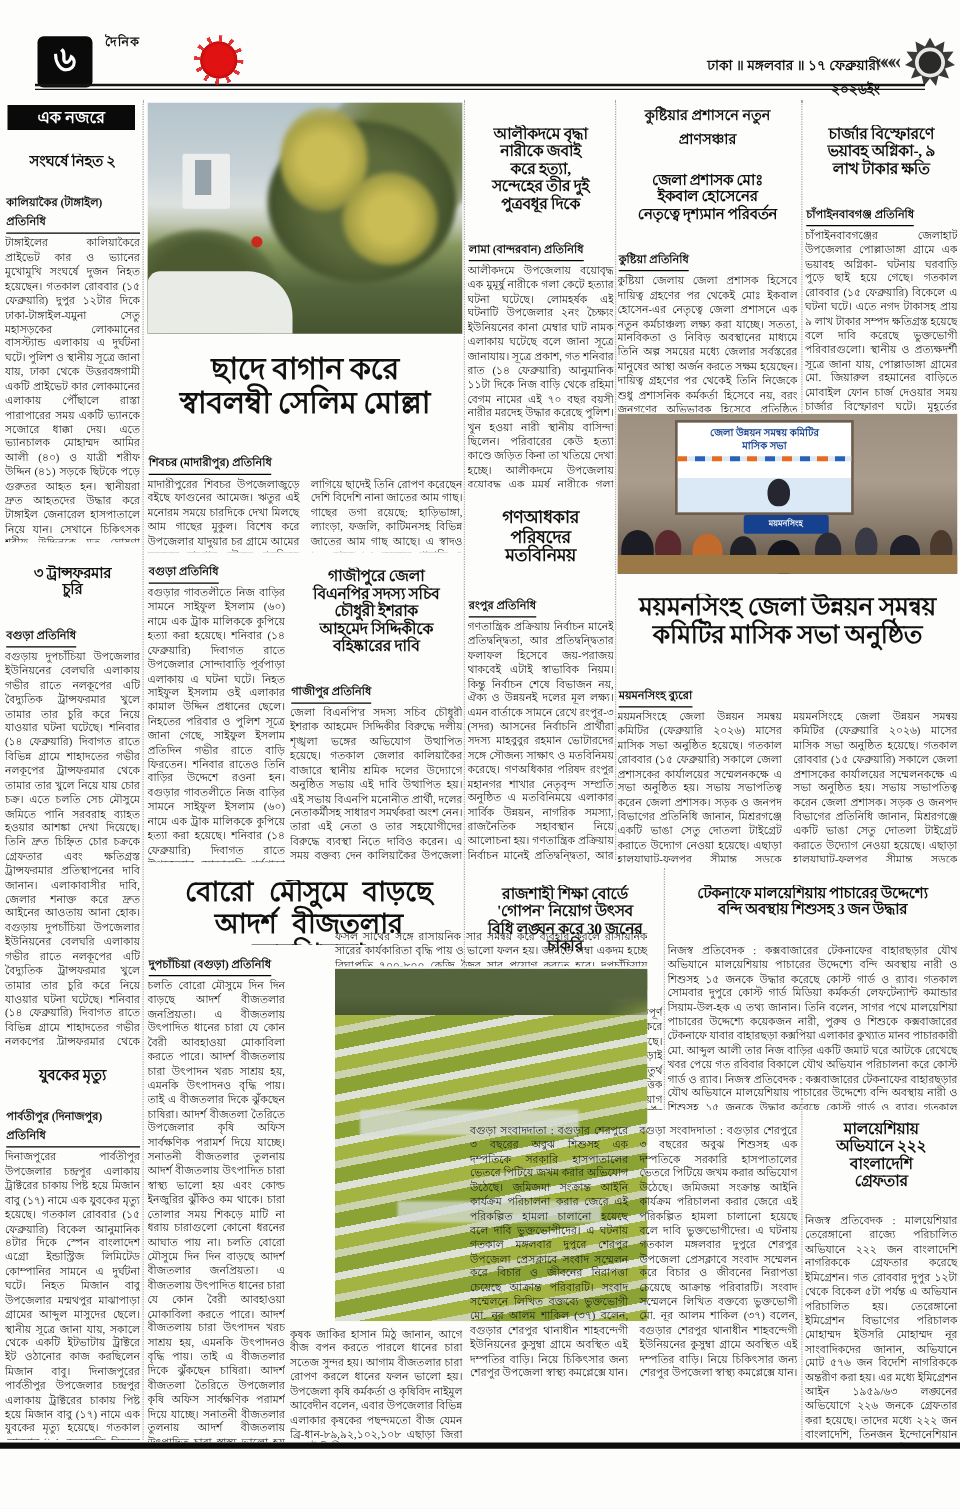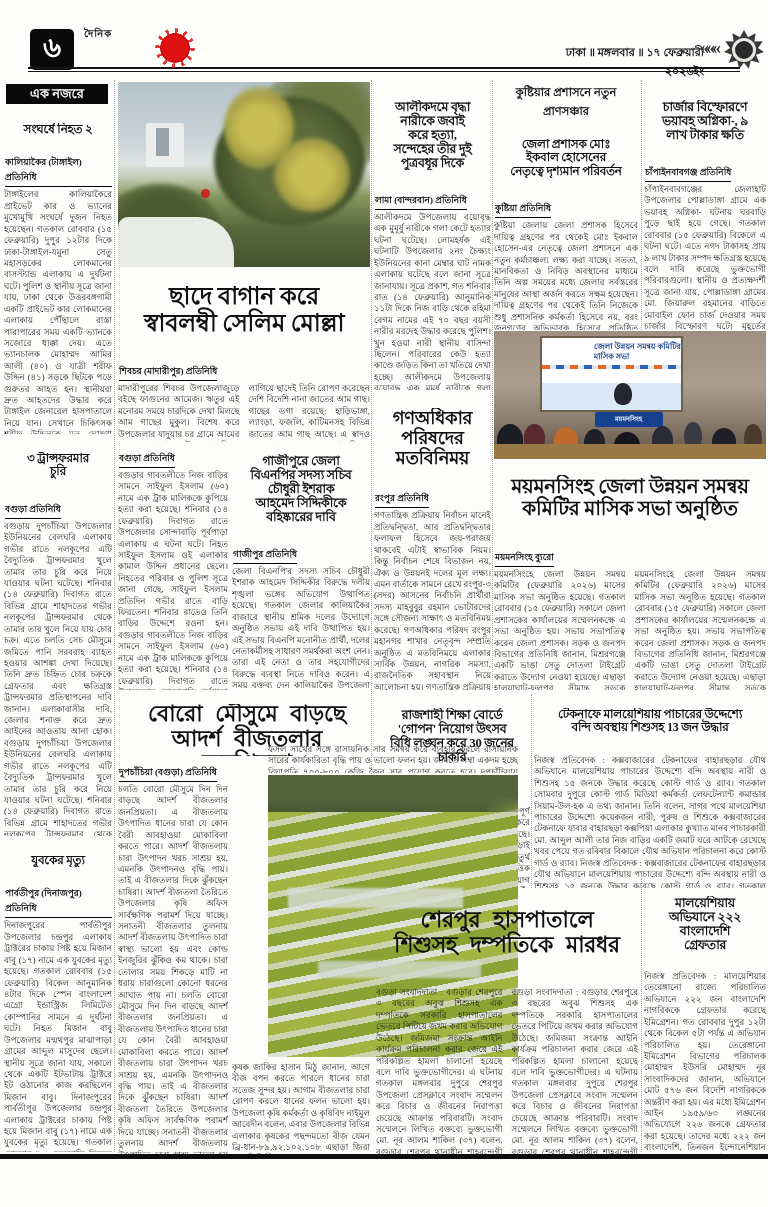--- a/index.html
+++ b/index.html
@@ -22,21 +22,21 @@
   #ornament{position:absolute;left:700px;top:30px;width:66px;height:40px;}
   #chev{position:absolute;left:0;top:8px;font-size:18px;font-weight:bold;color:#333;letter-spacing:-3px;}
   #star{position:absolute;right:2px;top:0;width:40px;height:40px;background:#3a3a3a;
         clip-path:polygon(50% 0,60% 18%,79% 8%,76% 29%,97% 28%,85% 45%,100% 55%,80% 62%,88% 82%,67% 76%,62% 97%,50% 82%,38% 97%,33% 76%,12% 82%,20% 62%,0 55%,15% 45%,3% 28%,24% 29%,21% 8%,40% 18%);}
   #star:after{content:"";position:absolute;inset:8px;border-radius:50%;background:#2a2a2a;border:3px solid #e8e8e4;}
   .mastrule{position:absolute;left:28px;width:712px;border-top:2px solid #151515;}
   .mastrule.r1{top:67px;} .mastrule.r2{top:71px;border-top-width:1px;}
   
   .art{position:absolute;display:flex;flex-direction:column;overflow:hidden;}
   .hd{margin:16px;text-align:center;font-weight:bold;line-height:1.12;overflow:hidden;flex:none;letter-spacing:-.3px;}
-  .hd-xs{font-size:12.5px;} .hd-s{font-size:18px;} .hd-m{font-size:12px;}
+  .hd-xs{font-size:12.5px;} .hd-s{font-size:14px;font-family:Liberation Mono, monospace;} .hd-m{font-size:12px;}
   .hd-l{font-size:20px;} .hd-xl{font-size:22px;font-family:Liberation Mono, monospace;}
   .kick{font-size:11.5px;font-weight:bold;text-align:center;flex:none;}
   .byl{flex:none;margin:3px 0 2px 1px;}
   .byl span{display:inline-block;font-size:9px;font-weight:bold;border-bottom:1px solid #000;padding-bottom:1px;}
   .bd{flex:1;overflow:hidden;font-size:8.6px;line-height:1.33;text-align:justify;color:#1c1c1c;}
   .cols2{column-count:2;column-gap:9px;}
   .onenote{position:absolute;left:6px;top:84px;width:102px;height:20px;background:#0a0a0a;color:#fff;
            font-size:13px;font-weight:bold;display:flex;align-items:center;justify-content:center;}
   
   .vsep{position:absolute;border-left:1px dotted #a8a8a0;width:0;}
@@ -53,21 +53,21 @@
   #ph-garden .y1{left:42%;top:2%;width:28%;height:45%;}
   #ph-garden .y2{left:62%;top:30%;width:30%;height:40%;}
   #ph-garden .bldg{position:absolute;left:11%;top:22%;width:15%;height:24%;background:#eceeee;border-radius:2px;}
   #ph-garden .bldg:after{content:"";position:absolute;left:28%;top:12%;width:34%;height:64%;background:#97a3ab;}
   #ph-garden .wall{position:absolute;left:0;bottom:0;width:46%;height:27%;background:#e9ebe7;border-radius:10px 36px 0 0;}
   #ph-garden .fruit{position:absolute;left:33%;top:58%;width:9px;height:9px;border-radius:50%;background:#c92a1d;}
   #ph-meeting{width:272px;height:128px;
      background:linear-gradient(180deg,#9d9081 0%,#aa9d8e 42%,#8d8071 68%,#6f6253 88%,#5d5042 100%);}
   #ph-meeting .screen{position:absolute;left:17%;top:4%;width:51%;height:56%;border:2px solid #6d5d4d;
      background:linear-gradient(180deg,#ffffff 0 62%,#dbe9f7 62% 100%);text-align:center;}
-  #ph-meeting .scr1{font-size:8px;font-weight:bold;color:#16418e;line-height:1.25;margin-top:4px;text-align:right;}
+  #ph-meeting .scr1{font-size:8px;font-weight:bold;color:#16418e;line-height:1.25;margin-top:4px;}
   #ph-meeting .scr2{font-size:8px;font-weight:bold;color:#16418e;line-height:1.2;}
   #ph-meeting .scrrow{margin-top:3px;height:4px;background:repeating-linear-gradient(90deg,#e86c1f 0 8px,#dbe9f7 8px 14px,#2a62b8 14px 22px,#dbe9f7 22px 28px);}
   #ph-meeting .plate{position:absolute;left:37%;top:63%;width:25%;height:12%;background:#16418e;border-radius:2px;
      color:#fff;font-size:6.5px;font-weight:bold;display:flex;align-items:center;justify-content:center;}
   #ph-meeting .table{position:absolute;left:0;bottom:0;width:100%;height:12%;background:#9a7947;}
   .pp{position:absolute;width:21px;height:27px;border-radius:50% 50% 42% 42%;background:#23232c;bottom:10%;}
   .pp.n1{left:1%;bottom:2%;width:26px;height:32px;background:#1c1c24;}
   .pp.n2{left:11%;bottom:6%;background:#5a2a2e;}
   .pp.n3{left:22%;bottom:4%;background:#c06a2d;width:24px;}
   .pp.n4{left:33%;bottom:2%;background:#202028;}
@@ -224,21 +224,21 @@
         <span class="pp n8"></span>
         <span class="pp n9"></span>
       <div class="table"></div>
     </div>
     <h2 class="hd hd-l">ময়মনসিংহ জেলা উন্নয়ন সমন্বয় কমিটির মাসিক সভা অনুষ্ঠিত</h2>
     <div class="byl"><span>ময়মনসিংহ ব্যুরো</span></div>
     <div class="bd cols2 fill">ময়মনসিংহে জেলা উন্নয়ন সমন্বয় কমিটির (ফেব্রুয়ারি ২০২৬) মাসের মাসিক সভা অনুষ্ঠিত হয়েছে। গতকাল রোববার (১৫ ফেব্রুয়ারি) সকালে জেলা প্রশাসকের কার্যালয়ের সম্মেলনকক্ষে এ সভা অনুষ্ঠিত হয়। সভায় সভাপতিত্ব করেন জেলা প্রশাসক। সড়ক ও জনপদ বিভাগের প্রতিনিধি জানান, মিশ্ররগঞ্জে একটি ভাঙা সেতু দোতলা টাইগ্রেট করাতে উদ্যোগ নেওয়া হয়েছে। এছাড়া হালুয়াঘাট-ফুলপুর সীমান্ত সড়কে স্পিডব্রেকার নির্মাণের কার্যক্রম গ্রহণ করা হয়েছে। স্থানীয় সরকার প্রকৌশল অধিদপ্তরের আওতায় মেরামতযোগ্য রাস্তা, সেতু ও কালভার্টের টেন্ডার প্রক্রিয়া সম্পন্ন করে দ্রুত মেরামতকাজ এগিয়ে নেওয়া হচ্ছে বলে জানানো হয়। ময়মনসিংহে জেলা উন্নয়ন সমন্বয় কমিটির (ফেব্রুয়ারি ২০২৬) মাসের মাসিক সভা অনুষ্ঠিত হয়েছে। গতকাল রোববার (১৫ ফেব্রুয়ারি) সকালে জেলা প্রশাসকের কার্যালয়ের সম্মেলনকক্ষে এ সভা অনুষ্ঠিত হয়। সভায় সভাপতিত্ব করেন জেলা প্রশাসক। সড়ক ও জনপদ বিভাগের প্রতিনিধি জানান, মিশ্ররগঞ্জে একটি ভাঙা সেতু দোতলা টাইগ্রেট করাতে উদ্যোগ নেওয়া হয়েছে। এছাড়া হালুয়াঘাট-ফুলপুর সীমান্ত সড়কে স্পিডব্রেকার নির্মাণের কার্যক্রম গ্রহণ করা হয়েছে। স্থানীয় সরকার প্রকৌশল অধিদপ্তরের আওতায় মেরামতযোগ্য রাস্তা, সেতু ও কালভার্টের টেন্ডার প্রক্রিয়া সম্পন্ন করে দ্রুত মেরামতকাজ এগিয়ে নেওয়া হচ্ছে বলে জানানো হয়।</div>
   </div>
 
   <div class="art" id="a-teknaf">
-    <h2 class="hd hd-m">টেকনাফে মালয়েশিয়ায় পাচারের উদ্দেশ্যে বন্দি অবস্থায় শিশুসহ 13 জন উদ্ধার</h2>
+    <h2 class="hd hd-m">টেকনাফে মালয়েশিয়ায় পাচারের উদ্দেশ্যে বন্দি অবস্থায় শিশুসহ 3 জন উদ্ধার</h2>
     <div class="bd fill" style="margin-top:4px;">নিজস্ব প্রতিবেদক : কক্সবাজারের টেকনাফের বাহারছড়ার যৌথ অভিযানে মালয়েশিয়ায় পাচারের উদ্দেশ্যে বন্দি অবস্থায় নারী ও শিশুসহ ১৫ জনকে উদ্ধার করেছে কোস্ট গার্ড ও র‌্যাব। গতকাল সোমবার দুপুরে কোস্ট গার্ড মিডিয়া কর্মকর্তা লেফটেন্যান্ট কমান্ডার সিয়াম-উল-হক এ তথ্য জানান। তিনি বলেন, সাগর পথে মালয়েশিয়া পাচারের উদ্দেশ্যে কয়েকজন নারী, পুরুষ ও শিশুকে কক্সবাজারের টেকনাফে যাবার বাহারছড়া কক্সপিয়া এলাকার কুখ্যাত মানব পাচারকারী মো. আব্দুল আলী তার নিজ বাড়ির একটি জমাট ঘরে আটকে রেখেছে খবর পেয়ে গত রবিবার বিকালে যৌথ অভিযান পরিচালনা করে কোস্ট গার্ড ও র‌্যাব। নিজস্ব প্রতিবেদক : কক্সবাজারের টেকনাফের বাহারছড়ার যৌথ অভিযানে মালয়েশিয়ায় পাচারের উদ্দেশ্যে বন্দি অবস্থায় নারী ও শিশুসহ ১৫ জনকে উদ্ধার করেছে কোস্ট গার্ড ও র‌্যাব। গতকাল সোমবার দুপুরে কোস্ট গার্ড মিডিয়া কর্মকর্তা লেফটেন্যান্ট কমান্ডার সিয়াম-উল-হক এ তথ্য জানান। তিনি বলেন, সাগর পথে মালয়েশিয়া পাচারের উদ্দেশ্যে কয়েকজন নারী, পুরুষ ও শিশুকে কক্সবাজারের টেকনাফে যাবার বাহারছড়া কক্সপিয়া এলাকার কুখ্যাত মানব পাচারকারী মো. আব্দুল আলী তার নিজ বাড়ির একটি জমাট ঘরে আটকে রেখেছে খবর পেয়ে গত রবিবার বিকালে যৌথ অভিযান পরিচালনা করে কোস্ট গার্ড ও র‌্যাব।</div>
   </div>
 
   <div class="art" id="a-rajshahi">
     <h2 class="hd hd-xs">রাজশাহী শিক্ষা বোর্ডে 'গোপন' নিয়োগ উৎসব বিধি লঙ্ঘন করে 30 জনের চাকরি</h2>
     <div class="byl"><span>রাজশাহী প্রতিনিধি</span></div>
     <div class="bd fill">দেশের শিক্ষা প্রশাসনের অন্যতম গুরুত্বপূর্ণ প্রতিষ্ঠান রাজশাহী আইনের তোয়াক্কা না করে এক 'বিস্ময়কর' নিয়োগ সম্পন্ন করা উঠেছে। শিক্ষা মন্ত্রণালয়ের নিয়োগ ছাড়পত্র ছাড়াই গতকাল অত্যন্ত গোপনীয়তার সাথে চতুর্থ শ্রেণির বিভিন্ন পদে দৈনিক মজুরিভিত্তিক (ডেইলি লেবার) শ্রমিকদের স্থায়ী নিয়োগ দেওয়ার অভিযোগ উঠেছে। সুপ্রিম কোর্টের নির্দেশনা ও বোর্ডের নিজস্ব বিধি লঙ্ঘন করে কোটি কোটি টাকার বিনিময়ে এই বিশাল নিয়োগ প্রক্রিয়া সম্পন্ন করা হয়েছে বলে অভিযোগ।</div>
   </div>
 
   <div class="art" id="a-boro-head">
@@ -256,21 +256,20 @@
       <div class="tree"></div>
       <div class="water"></div>
       <div class="water2"></div>
     </div>
   </div>
   <div class="art" id="a-boro-below">
     <div class="bd fill">কৃষক জাকির হাসান মিঠু জানান, আগে বীজ বপন করতে পারলে ধানের চারা সতেজ সুন্দর হয়। আগাম বীজতলার চারা রোপণ করলে ধানের ফলন ভালো হয়। উপজেলা কৃষি কর্মকর্তা ও কৃষিবিদ নাইমুল আবেদীন বলেন, এবার উপজেলার বিভিন্ন এলাকার কৃষকের পছন্দমতো বীজ যেমন ব্রি-ধান-৮৯,৯২,১০২,১০৮ এছাড়া জিরা ও কাটারি বীজ জন্ম করেছেন।</div>
   </div>
 
   <div class="art" id="a-sherpur">
-    <h2 class="hd hd-xl">শেরপুর হাসপাতালে শিশুসহ দম্পতিকে মারধর</h2>
     <div class="bd cols2 fill" style="margin-top:5px;">বগুড়া সংবাদদাতা : বগুড়ার শেরপুরে ৩ বছরের অবুঝ শিশুসহ এক দম্পতিকে সরকারি হাসপাতালের ভেতরে পিটিয়ে জখম করার অভিযোগ উঠেছে। জমিজমা সংক্রান্ত আইনি কার্যক্রম পরিচালনা করার জেরে এই পরিকল্পিত হামলা চালানো হয়েছে বলে দাবি ভুক্তভোগীদের। এ ঘটনায় গতকাল মঙ্গলবার দুপুরে শেরপুর উপজেলা প্রেসক্লাবে সংবাদ সম্মেলন করে বিচার ও জীবনের নিরাপত্তা চেয়েছে আক্রান্ত পরিবারটি। সংবাদ সম্মেলনে লিখিত বক্তব্যে ভুক্তভোগী মো. নূর আলম শাকিল (৩৭) বলেন, বগুড়ার শেরপুর থানাধীন শাহবন্দেগী ইউনিয়নের কুসুম্বা গ্রামে অবস্থিত এই দম্পতির বাড়ি। নিয়ে চিকিৎসার জন্য শেরপুর উপজেলা স্বাস্থ্য কমপ্লেক্সে যান। বগুড়া সংবাদদাতা : বগুড়ার শেরপুরে ৩ বছরের অবুঝ শিশুসহ এক দম্পতিকে সরকারি হাসপাতালের ভেতরে পিটিয়ে জখম করার অভিযোগ উঠেছে। জমিজমা সংক্রান্ত আইনি কার্যক্রম পরিচালনা করার জেরে এই পরিকল্পিত হামলা চালানো হয়েছে বলে দাবি ভুক্তভোগীদের। এ ঘটনায় গতকাল মঙ্গলবার দুপুরে শেরপুর উপজেলা প্রেসক্লাবে সংবাদ সম্মেলন করে বিচার ও জীবনের নিরাপত্তা চেয়েছে আক্রান্ত পরিবারটি। সংবাদ সম্মেলনে লিখিত বক্তব্যে ভুক্তভোগী মো. নূর আলম শাকিল (৩৭) বলেন, বগুড়ার শেরপুর থানাধীন শাহবন্দেগী ইউনিয়নের কুসুম্বা গ্রামে অবস্থিত এই দম্পতির বাড়ি। নিয়ে চিকিৎসার জন্য শেরপুর উপজেলা স্বাস্থ্য কমপ্লেক্সে যান।</div>
   </div>
 
   <div class="art" id="a-malaysia">
     <h2 class="hd hd-xs">মালয়েশিয়ায় অভিযানে ২২২ বাংলাদেশি গ্রেফতার</h2>
     <div class="bd fill" style="margin-top:3px;">নিজস্ব প্রতিবেদক : মালয়েশিয়ার তেরেঙ্গানো রাজ্যে পরিচালিত অভিযানে ২২২ জন বাংলাদেশি নাগরিককে গ্রেফতার করেছে ইমিগ্রেশন। গত রোববার দুপুর ১২টা থেকে বিকেল ৫টা পর্যন্ত এ অভিযান পরিচালিত হয়। তেরেঙ্গানো ইমিগ্রেশন বিভাগের পরিচালক মোহাম্মদ ইউসরি মোহাম্মদ নূর সাংবাদিকদের জানান, অভিযানে মোট ৫৭৬ জন বিদেশি নাগরিককে অন্তরীণ করা হয়। এর মধ্যে ইমিগ্রেশন আইন ১৯৫৯/৬৩ লঙ্ঘনের অভিযোগে ২২৬ জনকে গ্রেফতার করা হয়েছে। তাদের মধ্যে ২২২ জন বাংলাদেশি, তিনজন ইন্দোনেশিয়ান এবং একজন জান্তরীয় নাগরিক রয়েছেন। নিজস্ব প্রতিবেদক : মালয়েশিয়ার তেরেঙ্গানো রাজ্যে পরিচালিত অভিযানে ২২২ জন বাংলাদেশি নাগরিককে গ্রেফতার করেছে ইমিগ্রেশন। গত রোববার দুপুর ১২টা থেকে বিকেল ৫টা পর্যন্ত এ অভিযান পরিচালিত হয়। তেরেঙ্গানো ইমিগ্রেশন বিভাগের পরিচালক মোহাম্মদ ইউসরি মোহাম্মদ নূর সাংবাদিকদের জানান, অভিযানে মোট ৫৭৬ জন বিদেশি নাগরিককে অন্তরীণ করা হয়। এর মধ্যে ইমিগ্রেশন আইন ১৯৫৯/৬৩ লঙ্ঘনের অভিযোগে ২২৬ জনকে গ্রেফতার করা হয়েছে। তাদের মধ্যে ২২২ জন বাংলাদেশি, তিনজন ইন্দোনেশিয়ান এবং একজন জান্তরীয় নাগরিক রয়েছেন।</div>
   </div>
 
   <div id="bottombar"></div>
 </div>

